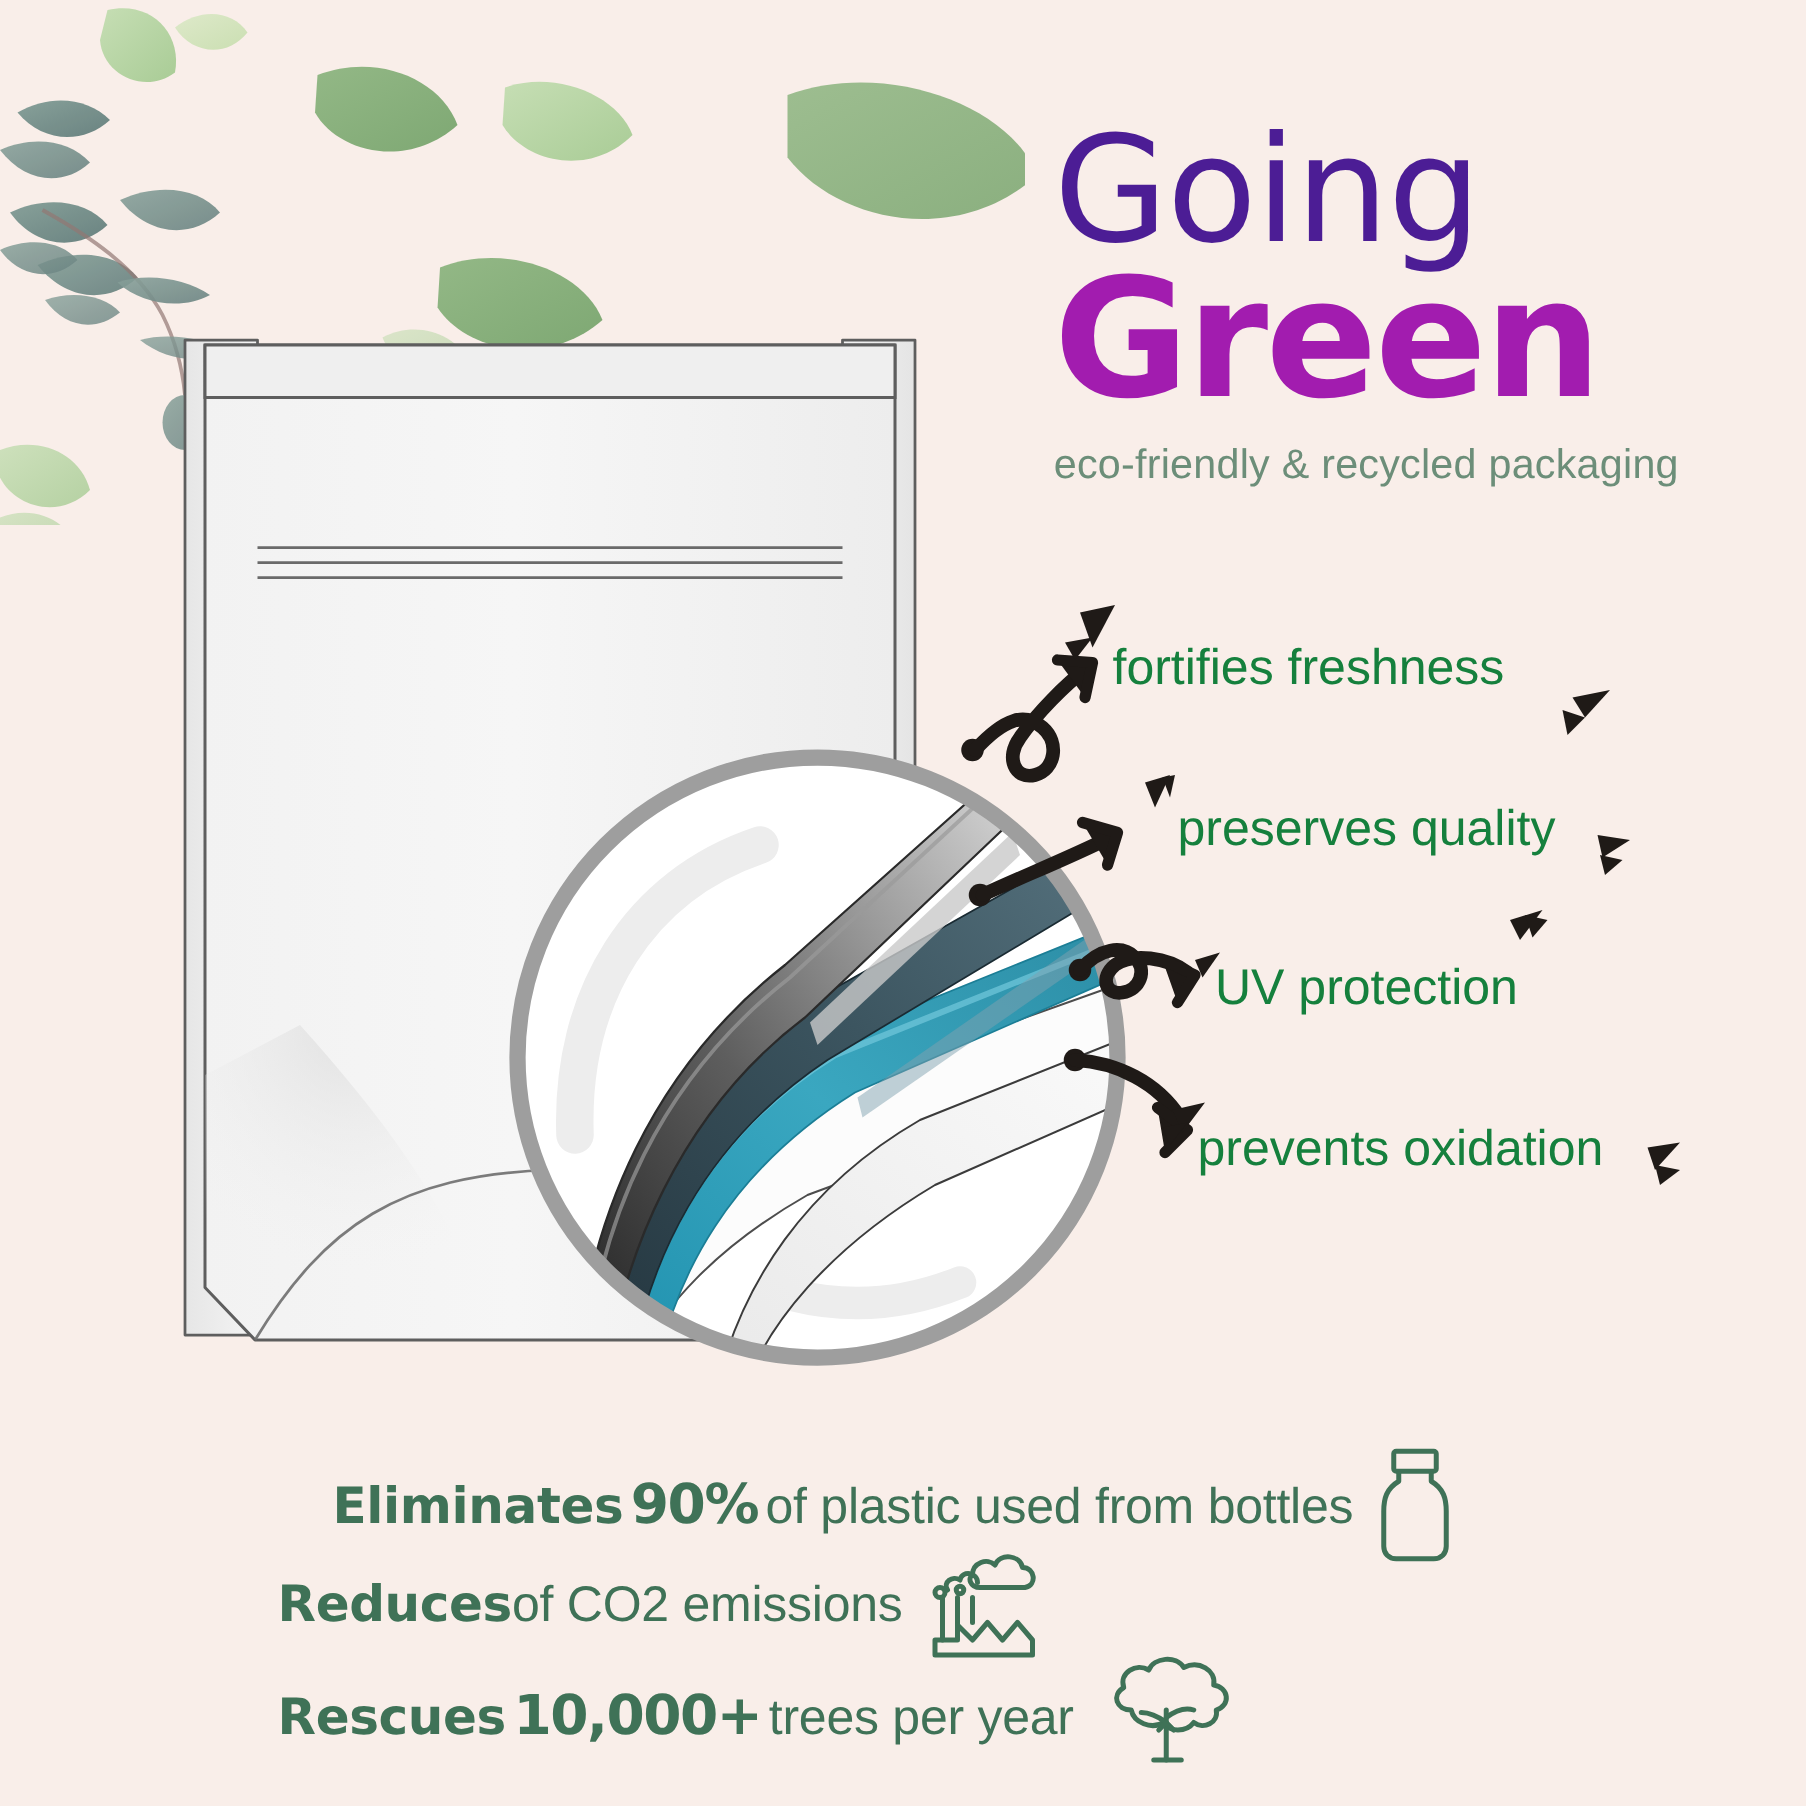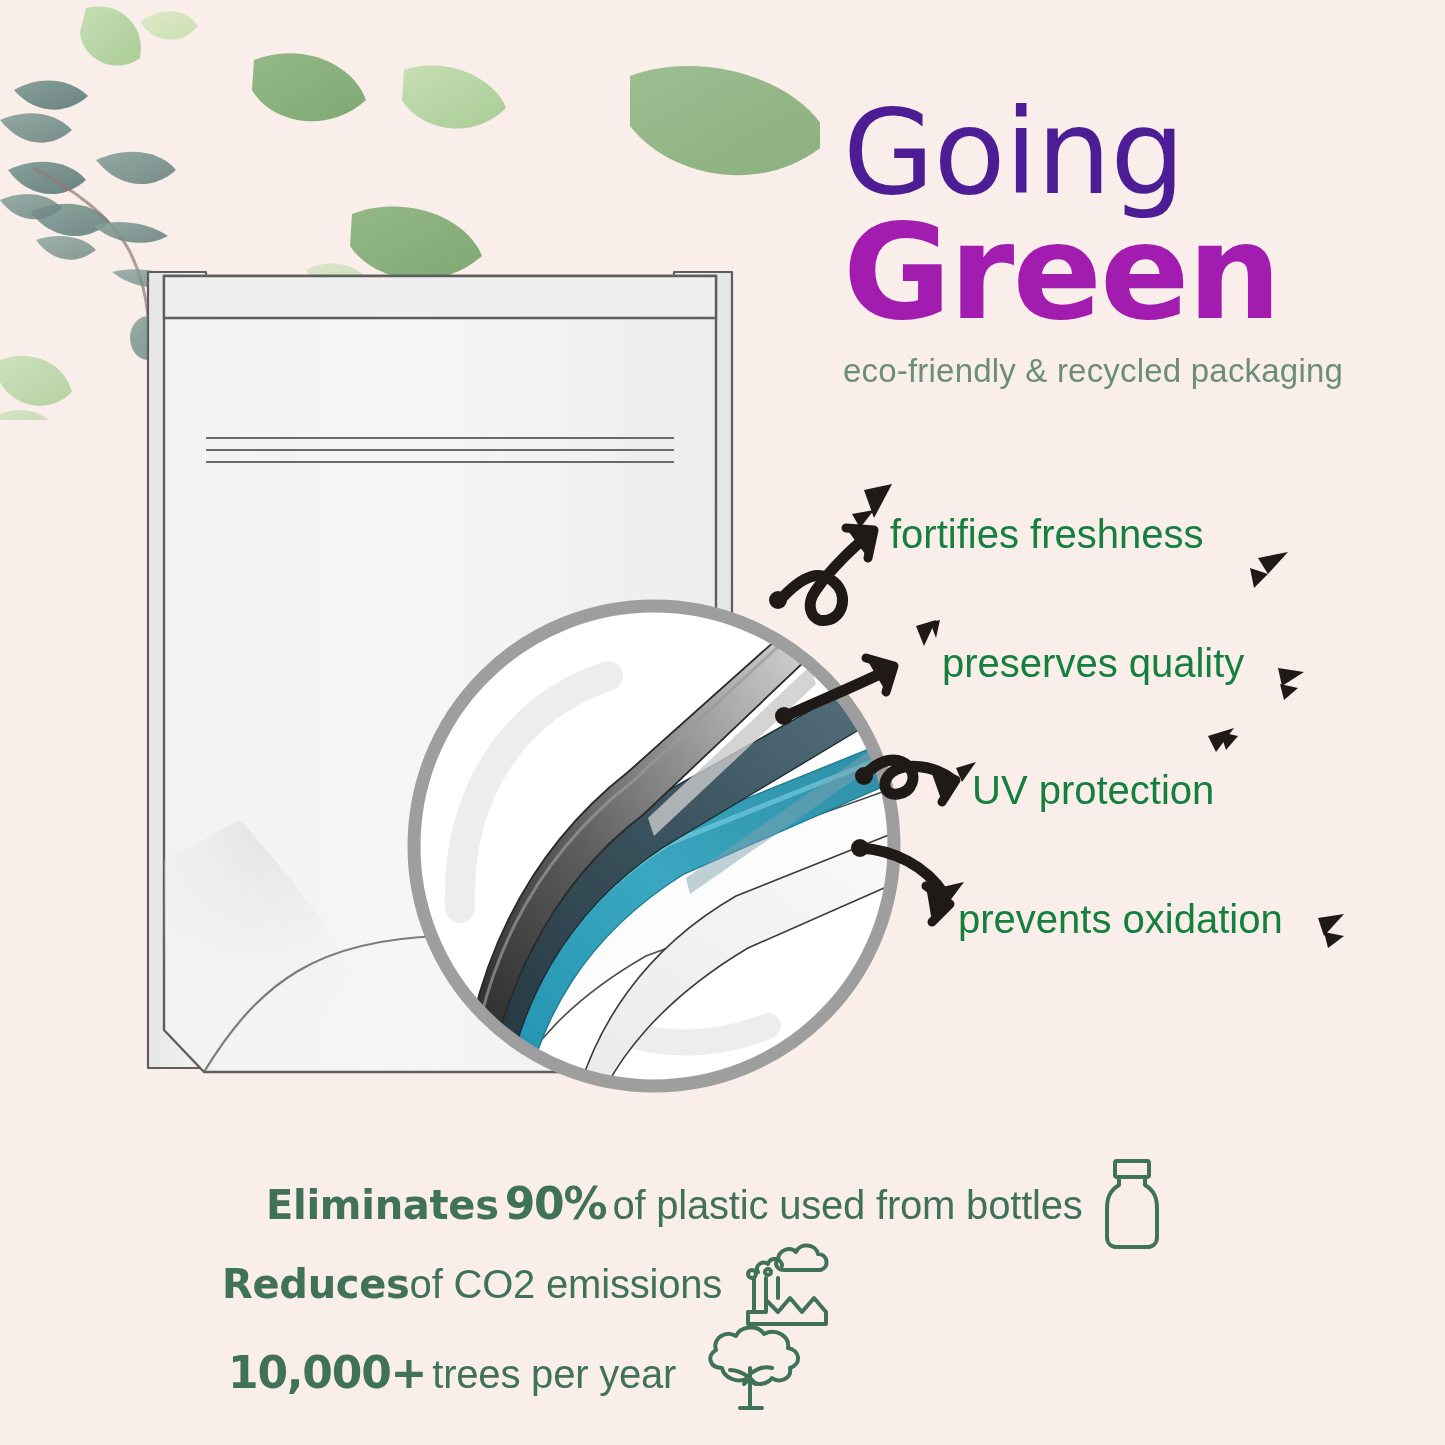--- a/index.html
+++ b/index.html
@@ -312,20 +312,21 @@
         <path d="M28 40 L28 62"></path>
         <path d="M40 40 L40 60"></path>
 
         <path d="M10 86 L10 74 L28 74 L28 62 L40 74 L52 60 L64 74 L76 60 L88 74 L88 86 Z"></path>
       </g>
     </svg>
   </div>
 
   <div class="abs stat-row" id="stat-2">
     <div class="stat-text">
+      <span class="stat-lead">Rescues</span>
       <span class="stat-value">10,000+</span>
       <span class="stat-tail">trees per year</span>
     </div>
     <svg class="stat-icon" width="118" height="100" viewBox="0 0 118 100">
       <g fill="none" stroke="#3F7257" stroke-width="4" stroke-linejoin="round" stroke-linecap="round">
         <path d="M30 46 C 18 46 14 34 24 28 C 20 16 34 8 44 14 C 48 4 66 2 72 12
                  C 84 6 98 14 96 26 C 108 28 110 42 98 46 C 100 56 88 62 80 56
                  C 74 64 60 64 56 56 C 46 62 32 56 30 46 Z"></path>
         <path d="M58 46 L58 86"></path>
         <path d="M58 56 C 50 50 44 48 38 48"></path>

